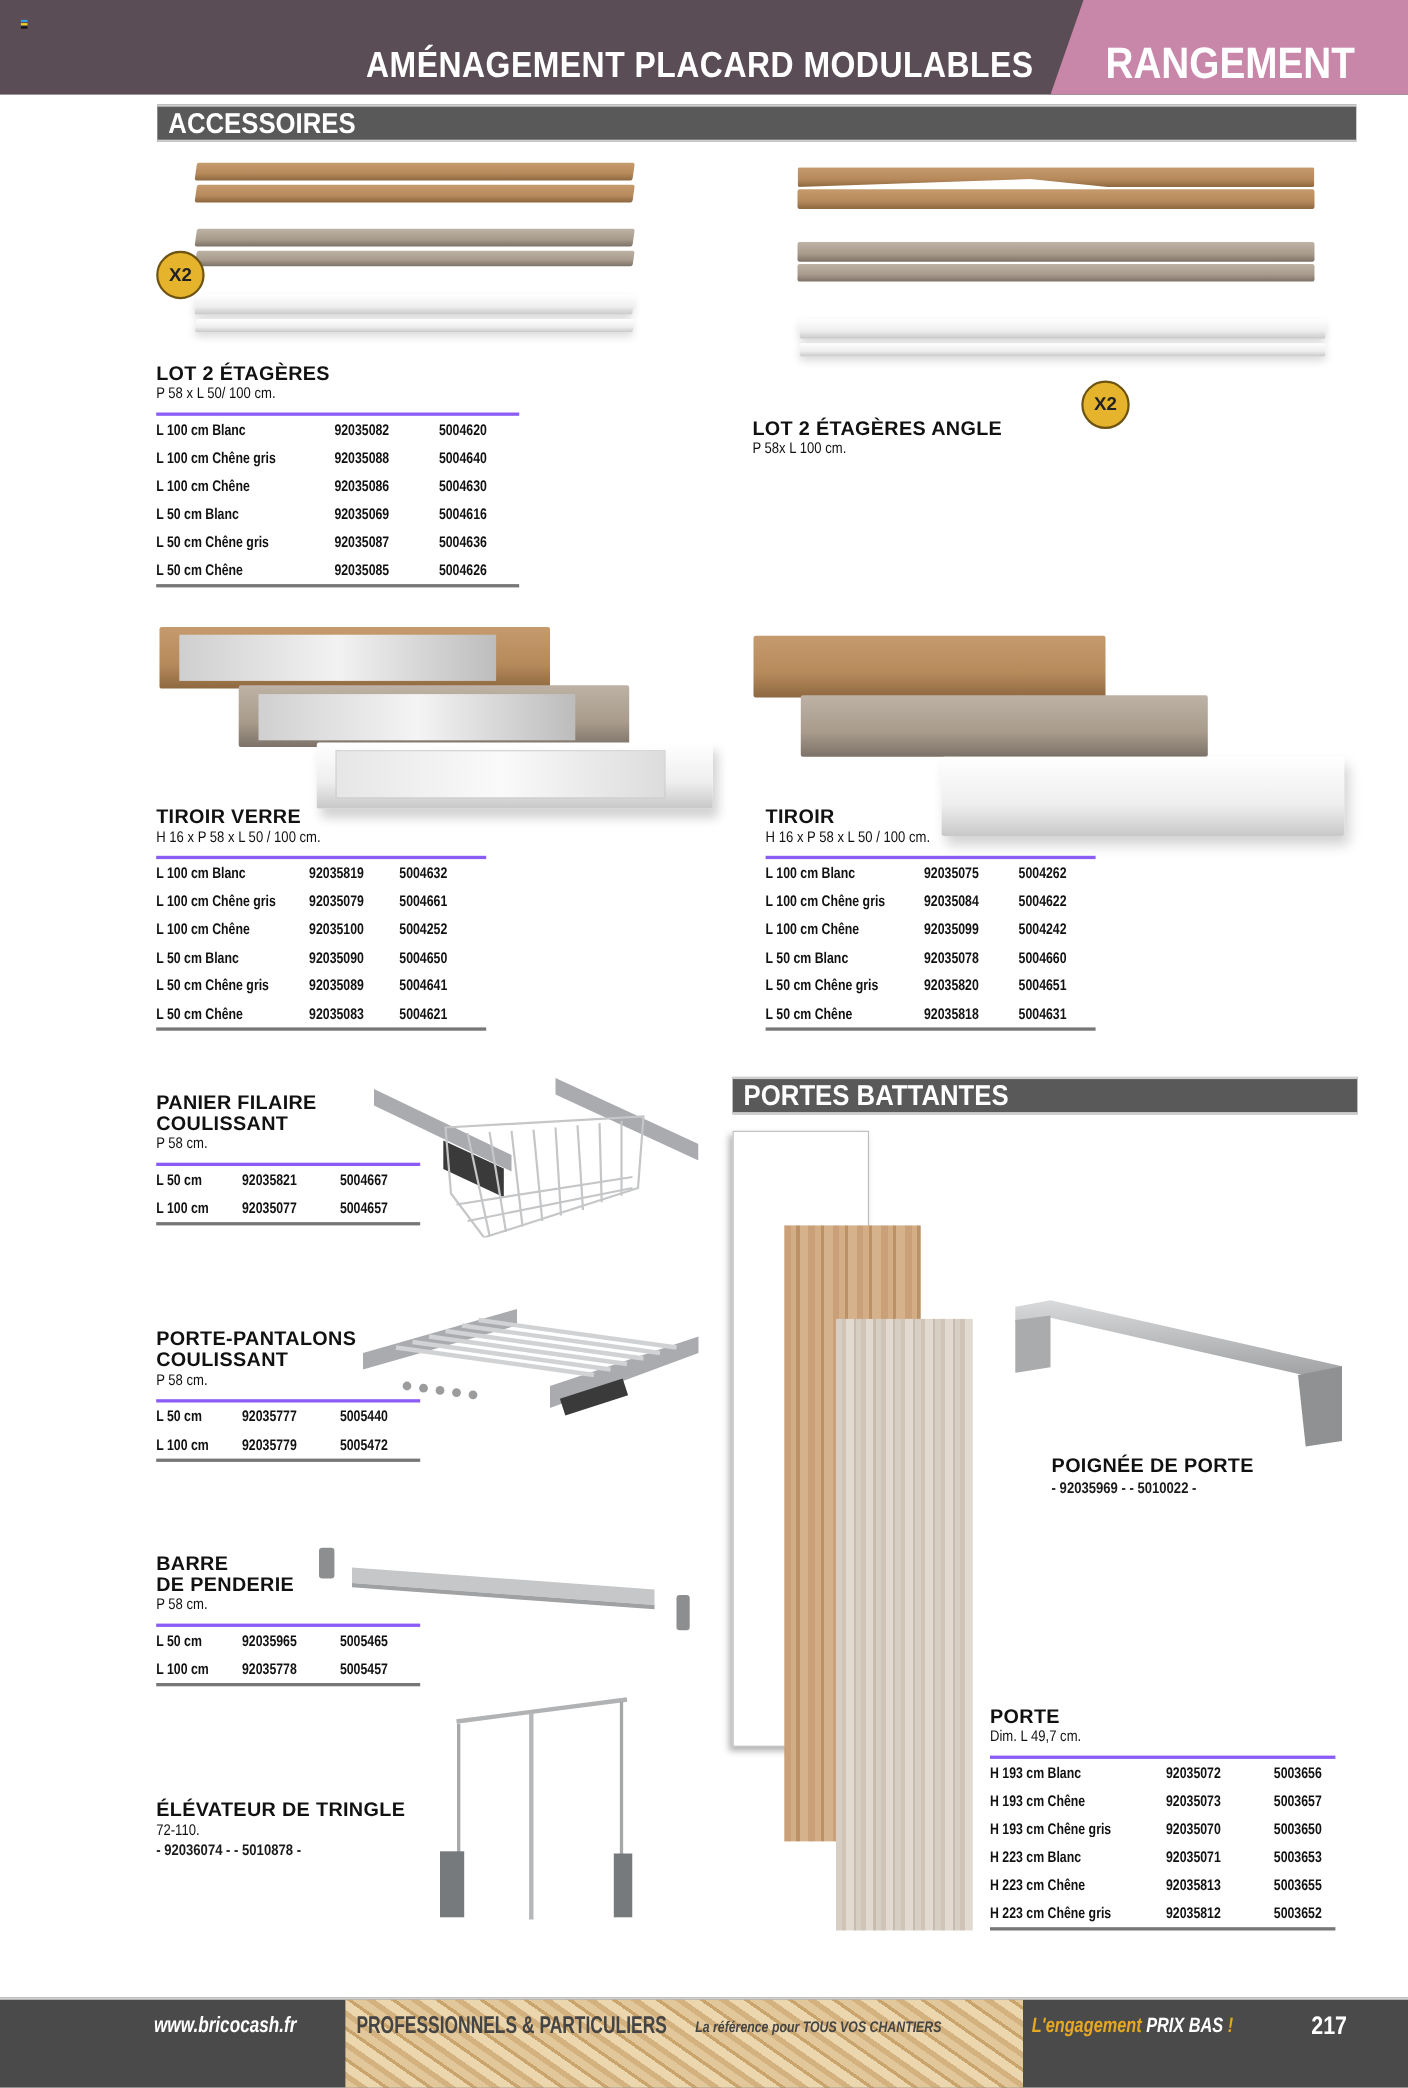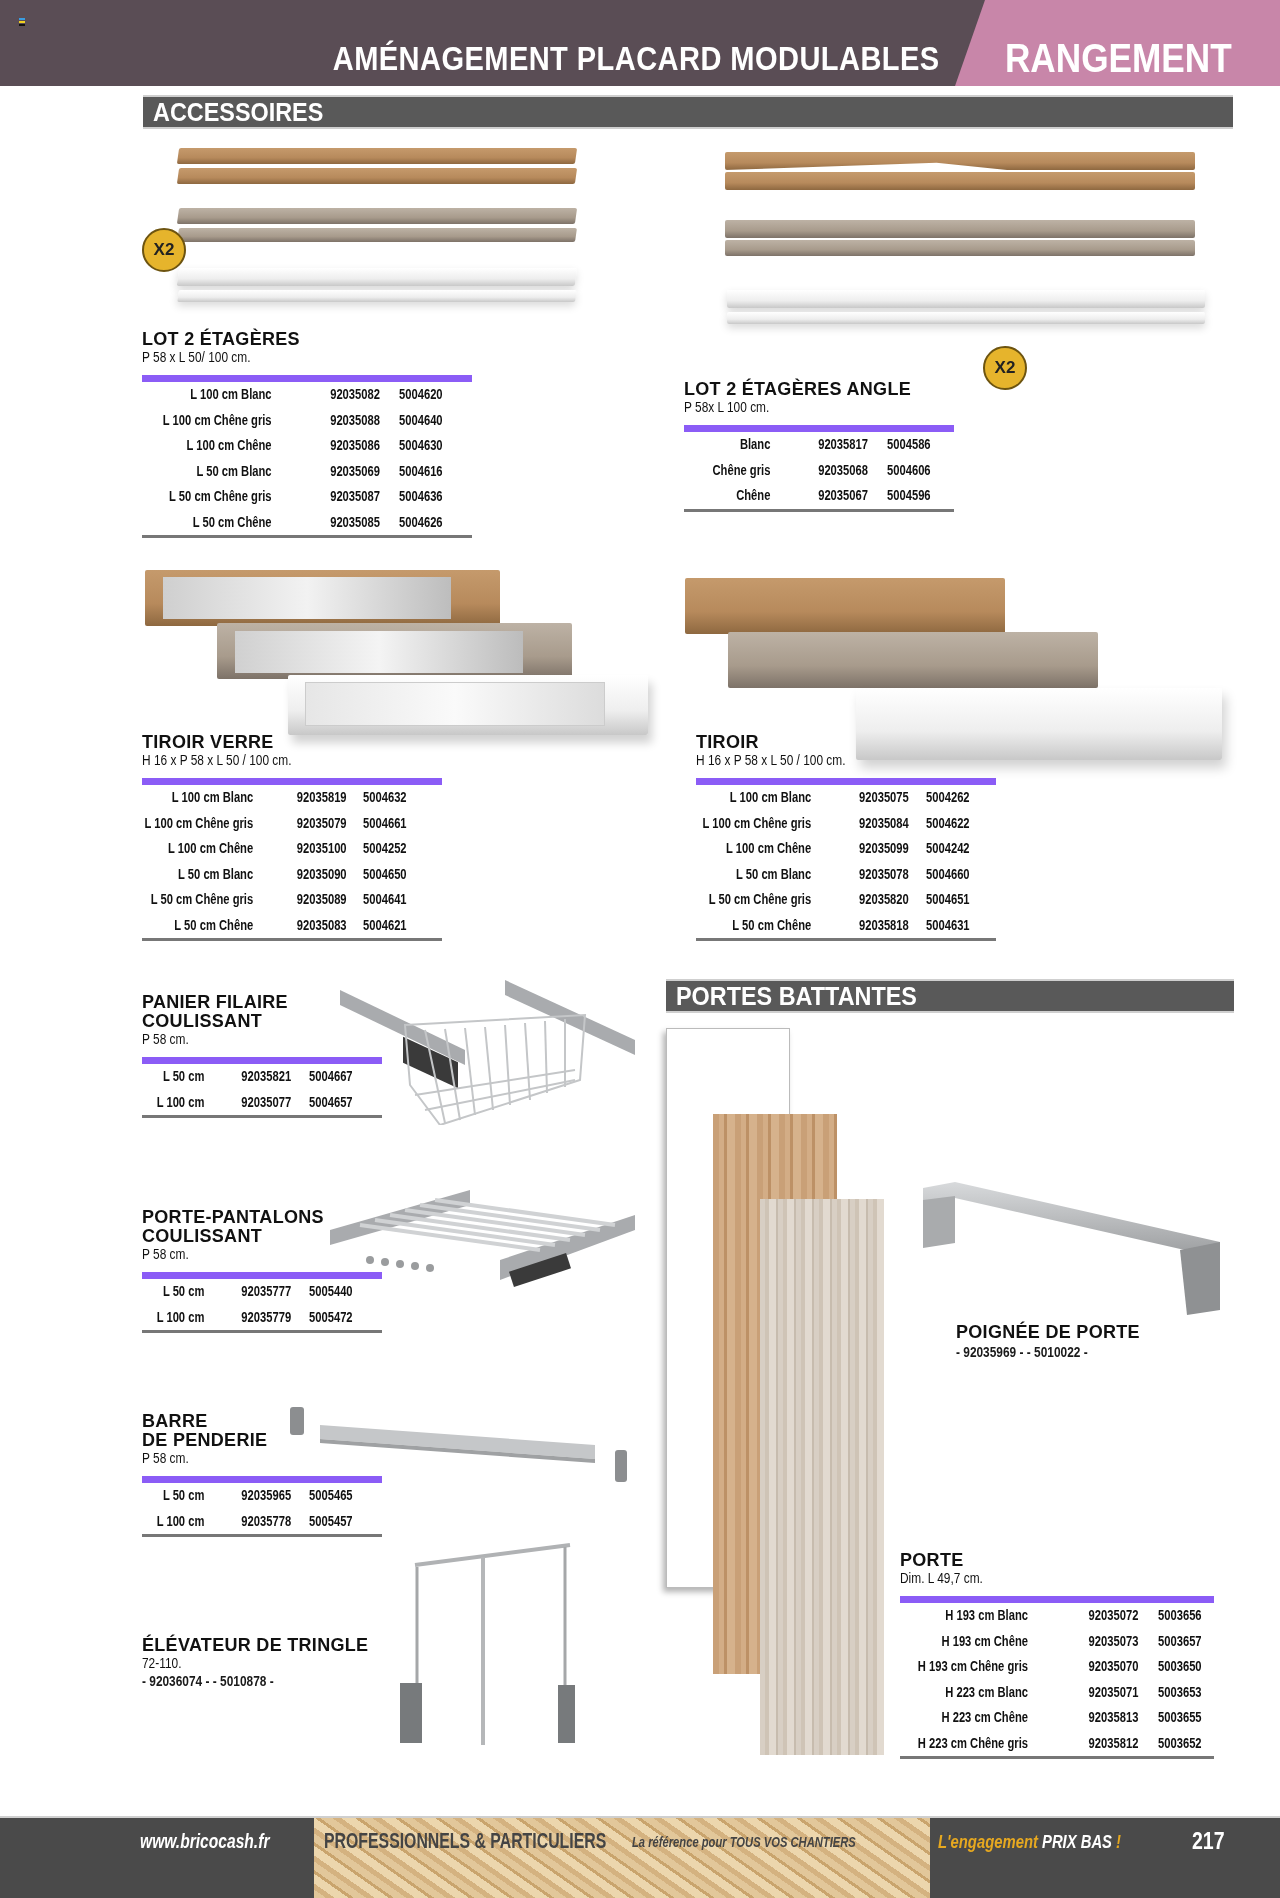--- a/index.html
+++ b/index.html
@@ -14,21 +14,21 @@
   .reg-mark { left: 19px; top: 18px; width: 6px; height: 10px; }
   .reg-mark span { display: block; height: 2px; margin-bottom: 1px; }
 
   
   .section-bar { background: #595959; color: #fff; font-weight: bold; font-size: 26px; padding-left: 10px; line-height: 30px; border-top: 2px solid #cfcfcf; border-bottom: 2px solid #cfcfcf; }
   .section-bar span { display: inline-block; transform: scaleX(0.9); transform-origin: left center; }
 
   
   .p-title { font-weight: 900; font-size: 18px; line-height: 19px; letter-spacing: 0.3px; color: #111; text-transform: uppercase; }
   .p-sub { font-size: 14px; line-height: 16px; color: #111; transform: scaleX(0.85); transform-origin: left center; white-space: nowrap; }
-  .ref-table { border-top: 7px solid #8b5cf6; border-bottom: 3px solid #777; margin-top: 10px; text-align: right; }
+  .ref-table { border-top: 3px solid #8b5cf6; border-bottom: 3px solid #777; margin-top: 10px; }
   .ref-row { display: flex; font-weight: bold; font-size: 14px; line-height: 25.5px; color: #111; white-space: nowrap; }
   .ref-row .c { transform: scaleX(0.8); transform-origin: left center; overflow: visible; }
   .single-ref { font-size: 14px; font-weight: bold; transform: scaleX(0.85); transform-origin: left center; white-space: nowrap; margin-top: 2px; }
 
   
   .badge { width: 44px; height: 44px; border-radius: 50%; background: #e6b42c; border: 2px solid #6d5410; color: #222; font-weight: 900; font-size: 17px; display: flex; align-items: center; justify-content: center; }
 
   
   .plank { position: absolute; border-radius: 2px; }
   .oak { background: linear-gradient(180deg, #c59a6c 0%, #b78a5c 60%, #8e6840 100%); }
@@ -116,37 +116,20 @@
   <div class="plank greyoak" style="left:10px; top:80px; width:470px; height:18px;"></div>
   <div class="plank greyoak" style="left:10px; top:100px; width:470px; height:16px;"></div>
   <div class="plank white" style="left:12px; top:150px; width:478px; height:18px; box-shadow:0 4px 8px rgba(0,0,0,0.15);"></div>
   <div class="plank white" style="left:12px; top:172px; width:478px; height:12px; box-shadow:0 4px 8px rgba(0,0,0,0.15);"></div>
 </div>
 <div class="abs badge" style="left:983px; top:346px;">X2</div>
 
 <div class="abs" style="left:684px; top:380px; width:270px;">
   <div class="p-title">LOT 2 ÉTAGÈRES ANGLE</div>
   <div class="p-sub">P 58x L 100 cm.</div>
-  <div class="ref-table">
-    <div class="ref-row">
-        <div class="c" style="width:108px">Blanc</div>
-        <div class="c" style="width:95px">92035817</div>
-        <div class="c">5004586</div>
-      </div>
-    <div class="ref-row">
-        <div class="c" style="width:108px">Chêne gris</div>
-        <div class="c" style="width:95px">92035068</div>
-        <div class="c">5004606</div>
-      </div>
-    <div class="ref-row">
-        <div class="c" style="width:108px">Chêne</div>
-        <div class="c" style="width:95px">92035067</div>
-        <div class="c">5004596</div>
-      </div>
-  </div>
 </div>
 
 <div class="abs" style="left:145px; top:565px; width:510px; height:195px;">
   <div class="plank oak" style="left:0; top:5px; width:355px; height:56px;"></div>
   <div style="position:absolute; left:18px; top:12px; width:288px; height:42px; background:linear-gradient(90deg,#cfcfcf,#f2f2f2,#bdbdbd);"></div>
   <div class="plank greyoak" style="left:72px; top:58px; width:355px; height:56px;"></div>
   <div style="position:absolute; left:90px; top:66px; width:288px; height:42px; background:linear-gradient(90deg,#d0d0d0,#f4f4f4,#bcbcbc);"></div>
   <div class="plank white" style="left:143px; top:110px; width:360px; height:60px; box-shadow:4px 8px 10px rgba(0,0,0,0.18);"></div>
   <div style="position:absolute; left:160px; top:117px; width:300px; height:44px; background:linear-gradient(90deg,#e6e6e6,#fafafa,#dcdcdc); border:1px solid #ccc;"></div>
 </div>

